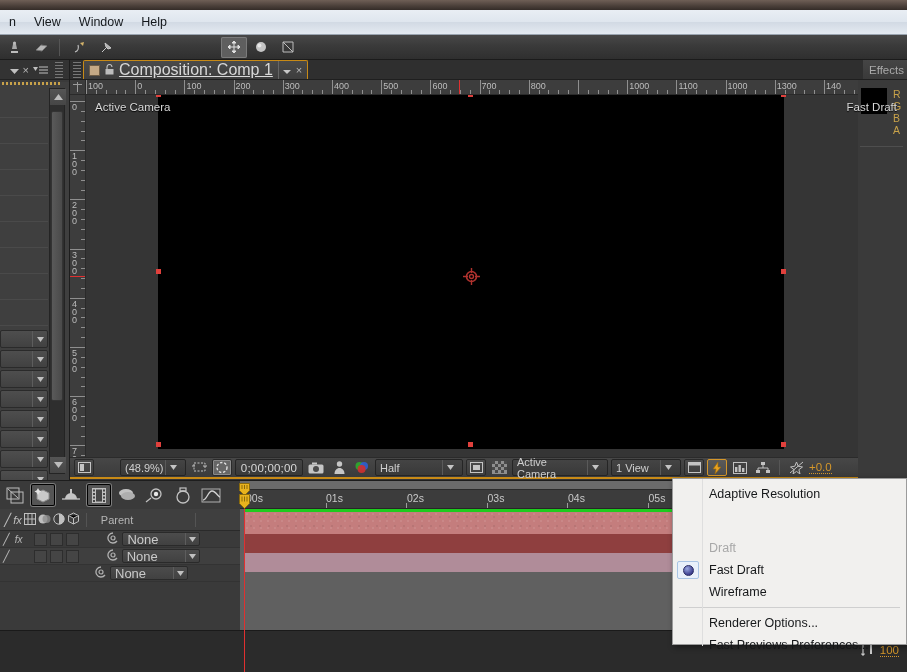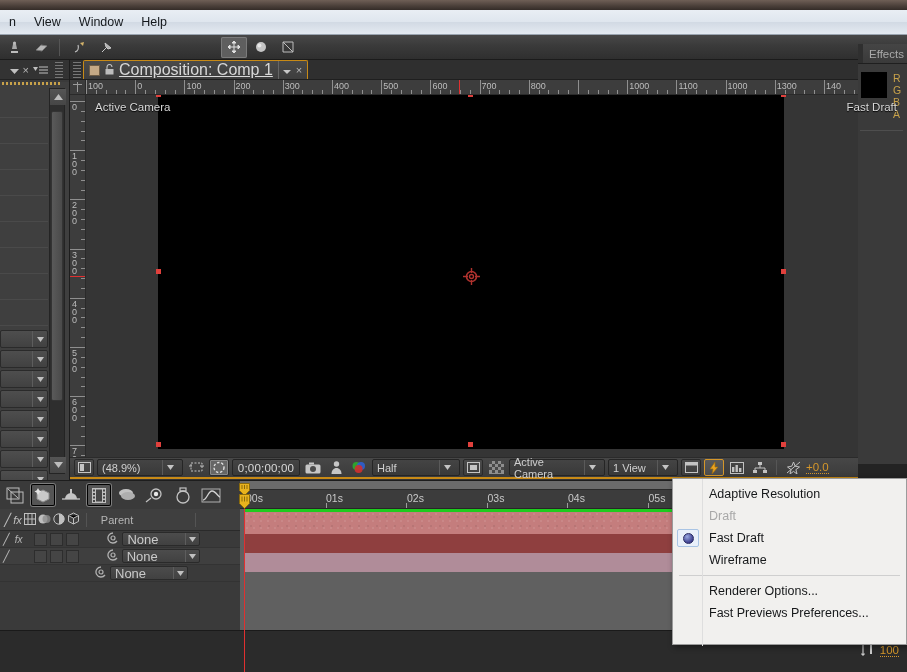--- a/index.html
+++ b/index.html
@@ -120,21 +120,21 @@
   .cfield{height:17px;background:linear-gradient(to bottom,#444,#393939);border:1px solid #252525;
     border-radius:2px;display:flex;align-items:center;padding:0 4px;font-size:11px;color:#cfcfcf;
     position:relative;}
   .cfield .arr{width:16px;height:15px;border-left:1px solid #5a5a5a;display:flex;align-items:center;
     justify-content:center;margin-left:auto;}
   .tc{color:#d8d8d8;font-size:11.5px;letter-spacing:0.2px;}
   .cbsep{width:1px;height:15px;background:#2c2c2c;border-right:1px solid #565656;margin:0 3px;}
   .plusval{font-size:11.5px;color:#d5972a;border-bottom:1px dotted #d5972a;}
 
   
-  .rightdock{position:absolute;left:858px;top:44px;width:49px;height:420px;background:#3a3a3a;
+  .rightdock{position:absolute;left:858px;top:60px;width:49px;height:420px;background:#3a3a3a;
     overflow:hidden;}
   .rd-tabbar{height:20px;background:#2f2f2f;border-bottom:1px solid #1f1f1f;display:flex;align-items:center;}
   .rd-tab{height:19px;display:flex;align-items:center;padding:0 6px;font-size:11.5px;color:#a9a9a9;
     background:linear-gradient(to bottom,#454545,#3a3a3a);}
   .rd-body{padding:8px 0 0 3px;display:flex;gap:6px;}
   .rd-color{width:26px;height:26px;background:#000;}
   .rd-chan{display:flex;flex-direction:column;font-size:10.5px;color:#c8a24a;line-height:12px;}
   .rd-sep{height:1px;background:#4e4e4e;margin:10px 4px 0 2px;}
 
   
@@ -175,21 +175,21 @@
   
   .menu{
     position:absolute;left:672px;top:478px;width:235px;height:167px;
     background:#f1f0ee;border:1px solid #9b9b9b;
     box-shadow:2px 2px 6px rgba(0,0,0,0.45);
     z-index:40;
   }
   .menu-gutter{position:absolute;left:0;top:0;width:30px;height:167px;border-right:1px solid #dedede;}
   .mitem{position:relative;height:22px;display:flex;align-items:center;padding-left:36px;
     font-size:12.5px;color:#16181a;white-space:nowrap;}
-  .mitem.disabled{color:#a8a8a8;}
+  .mitem.disabled{color:#a8a8a8;margin-top:32px;}
   .msep{height:1px;background:#cfcfcf;margin:4px 6px 4px 6px;}
   .radiobox{position:absolute;left:4px;top:2px;width:22px;height:18px;
     border:1px solid #a9c4e4;background:#e9f0fa;border-radius:2px;
     display:flex;align-items:center;justify-content:center;}
   .radiodot{width:11px;height:11px;border-radius:50%;
     background:radial-gradient(circle at 35% 30%,#9aa8e0,#3d3f8f 70%,#2a2b63);
     border:1px solid #2a2b63;}
 
   
   .bottomstrip{position:absolute;left:0;top:630px;width:907px;height:42px;background:#2b2b2b;
@@ -579,21 +579,21 @@
     </svg>
   </div>
 
   <div class="comp-bottombar">
     <div class="cb box">
       <svg width="13" height="11" viewBox="0 0 13 11">
           <rect x="0.5" y="0.5" width="12" height="10" fill="none" stroke="#c4c4c4"></rect>
           <rect x="2" y="2" width="4" height="7" fill="#c4c4c4"></rect>
         </svg>
     </div>
-    <div class="cfield" style="width:86px;">
+    <div class="cfield" style="width:66px;margin-left:23px;">
       <span>(48.9%)</span>
       <span class="arr">
           <svg width="7" height="5" viewBox="0 0 7 5">
             <path d="M0 0h7L3.5 5z" fill="#c4c4c4"></path>
           </svg>
         </span>
     </div>
     <div class="cb">
       <svg width="15" height="13" viewBox="0 0 15 13">
           <rect x="2" y="2" width="11" height="8" fill="none" stroke="#c2c2c2" stroke-dasharray="2 1.5"></rect>

